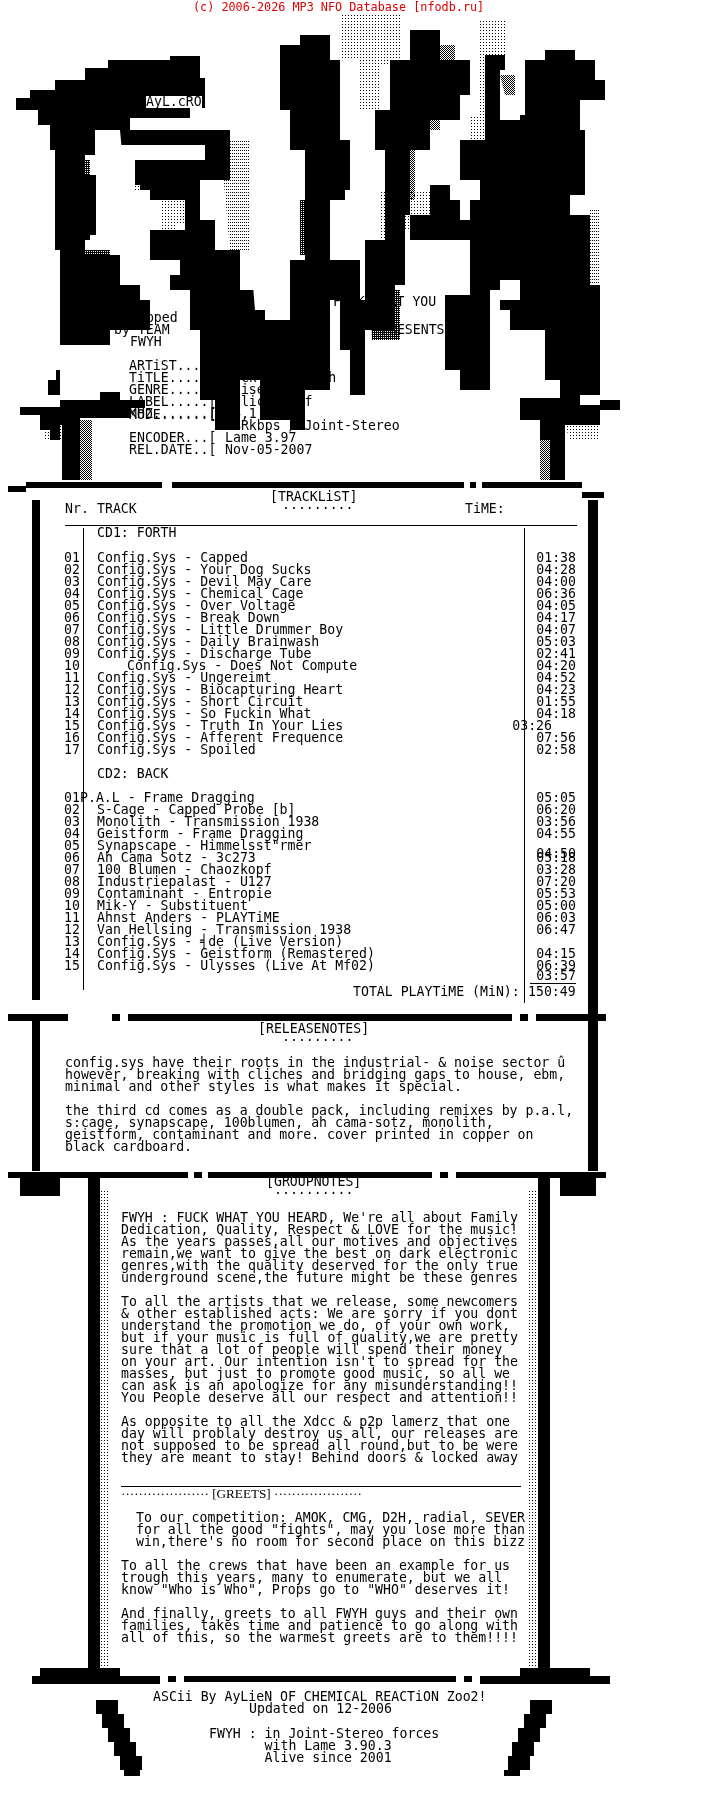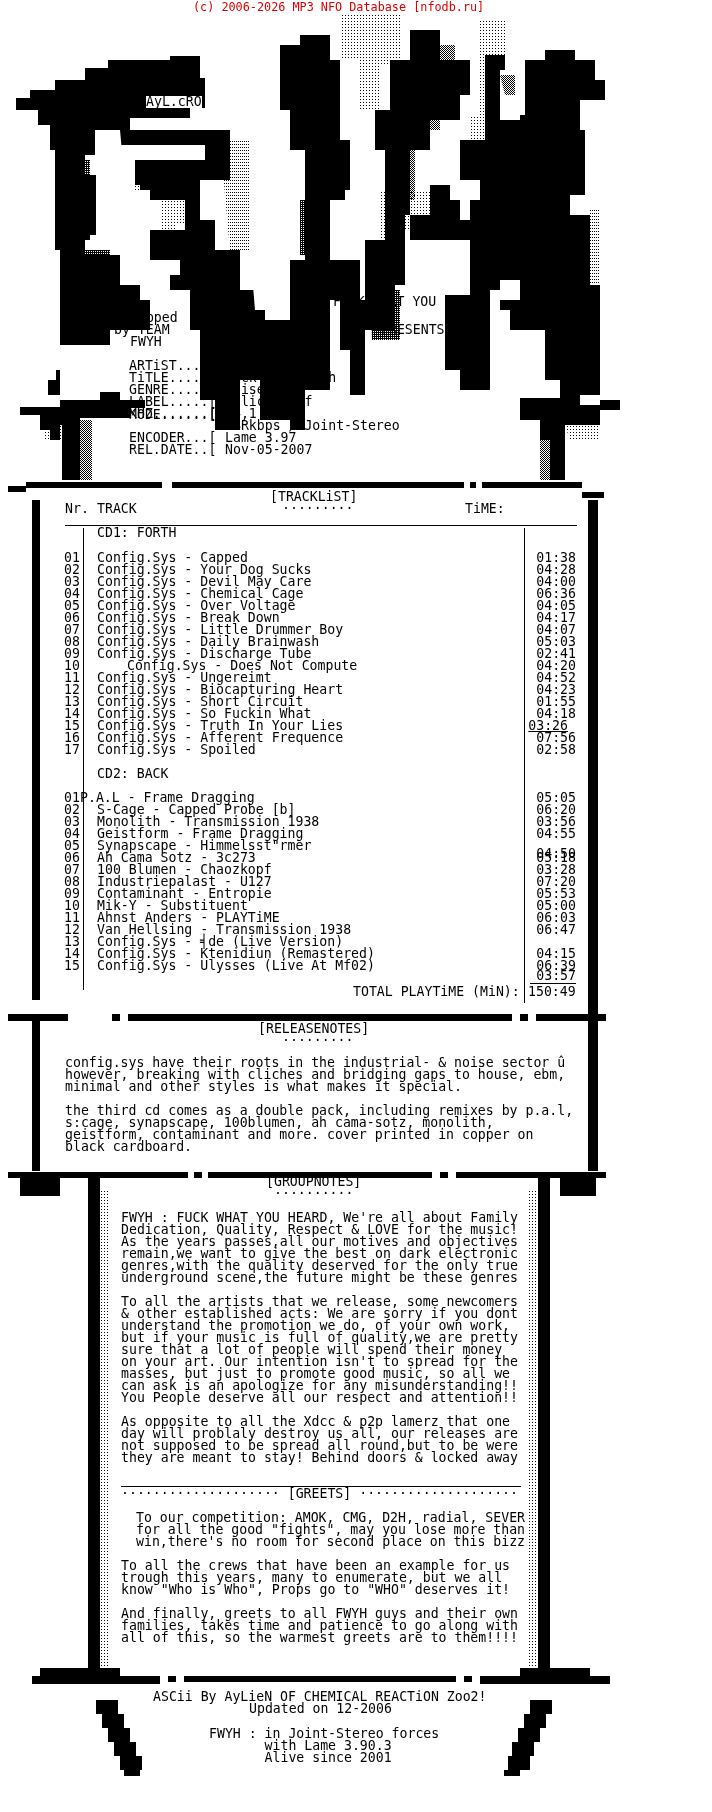--- a/index.html
+++ b/index.html
@@ -207,21 +207,21 @@
       <span class="mono tim" style="left:528px;">01:55</span>
     </div>
   <div class="row" style="top:708px;">
       <span class="mono num" style="left:60px;">14</span>
       <span class="mono ttl" style="left:97px;">Config.Sys - So Fuckin What</span>
       <span class="mono tim" style="left:528px;">04:18</span>
     </div>
   <div class="row" style="top:720px;">
       <span class="mono num" style="left:60px;">15</span>
       <span class="mono ttl" style="left:97px;">Config.Sys - Truth In Your Lies</span>
-      <span class="mono tim" style="left:520px;text-decoration:underline;">03:26</span>
+      <span class="mono tim" style="left:504px;">03:26</span>
     </div>
   <div class="row" style="top:732px;">
       <span class="mono num" style="left:60px;">16</span>
       <span class="mono ttl" style="left:97px;">Config.Sys - Afferent Frequence</span>
       <span class="mono tim" style="left:528px;">07:56</span>
     </div>
   <div class="row" style="top:744px;">
       <span class="mono num" style="left:60px;">17</span>
       <span class="mono ttl" style="left:97px;">Config.Sys - Spoiled</span>
       <span class="mono tim" style="left:528px;">02:58</span>
@@ -291,21 +291,21 @@
       <span class="mono ttl" style="left:97px;">Van Hellsing - Transmission 1938</span>
       <span class="mono tim" style="left:528px;">06:47</span>
     </div>
   <div class="row" style="top:936px;">
       <span class="mono num" style="left:60px;">13</span>
       <span class="mono ttl" style="left:97px;">Config.Sys - ╡de (Live Version)</span>
       <span class="mono tim" style="left:528px;margin-top:34px;">03:57</span>
     </div>
   <div class="row" style="top:948px;">
       <span class="mono num" style="left:60px;">14</span>
-      <span class="mono ttl" style="left:97px;">Config.Sys - Ktenidiun (Remastered)</span>
+      <span class="mono ttl" style="left:97px;">Config.Sys - Geistform (Remastered)</span>
       <span class="mono tim" style="left:528px;">04:15</span>
     </div>
   <div class="row" style="top:960px;">
       <span class="mono num" style="left:60px;">15</span>
       <span class="mono ttl" style="left:97px;">Config.Sys - Ulysses (Live At Mf02)</span>
       <span class="mono tim" style="left:528px;">06:39</span>
     </div>
 </div>
 
 <div class="mono" style="left:353px;top:986px;">TOTAL PLAYTiME (MiN):</div>
@@ -365,21 +365,21 @@
 on your art. Our intention isn't to spread for the
 masses, but just to promote good music, so all we
 can ask is an apologize for any misunderstanding!!
 You People deserve all our respect and attention!!</div>
 <div class="mono" style="left:121px;top:1416px;">As opposite to all the Xdcc &amp; p2p lamerz that one
 day will problaly destroy us all, our releases are
 not supposed to be spread all round,but to be were
 they are meant to stay! Behind doors &amp; locked away</div>
 
 <div class="bar" style="left:121px;top:1486px;width:400px;height:1px;"></div>
-<div class="mono" style="left:121px;top:1488px;">···················· [GREETS] ····················</div>
+<div class="mono" style="left:121px;top:1488px;font-family:Liberation Serif, serif;">···················· [GREETS] ····················</div>
 <div class="mono" style="left:136px;top:1512px;">To our competition: AMOK, CMG, D2H, radial, SEVER
 for all the good "fights", may you lose more than
 win,there's no room for second place on this bizz</div>
 <div class="mono" style="left:121px;top:1560px;">To all the crews that have been an example for us
 trough this years, many to enumerate, but we all
 know "Who is Who", Props go to "WHO" deserves it!</div>
 <div class="mono" style="left:121px;top:1608px;">And finally, greets to all FWYH guys and their own
 families, takes time and patience to go along with
 all of this, so the warmest greets are to them!!!!</div>
 

